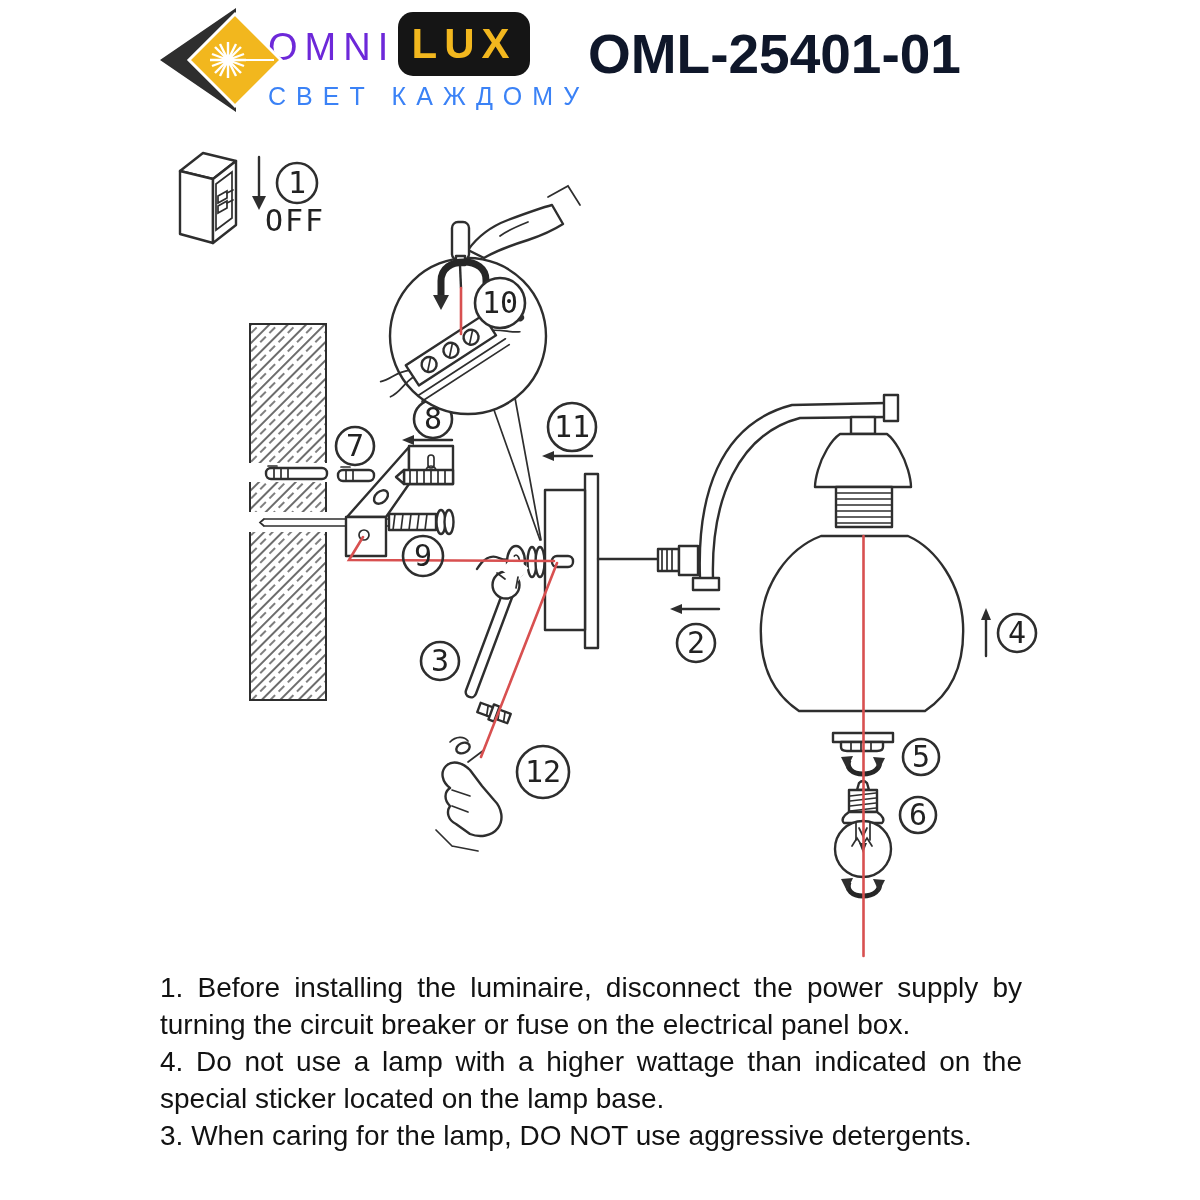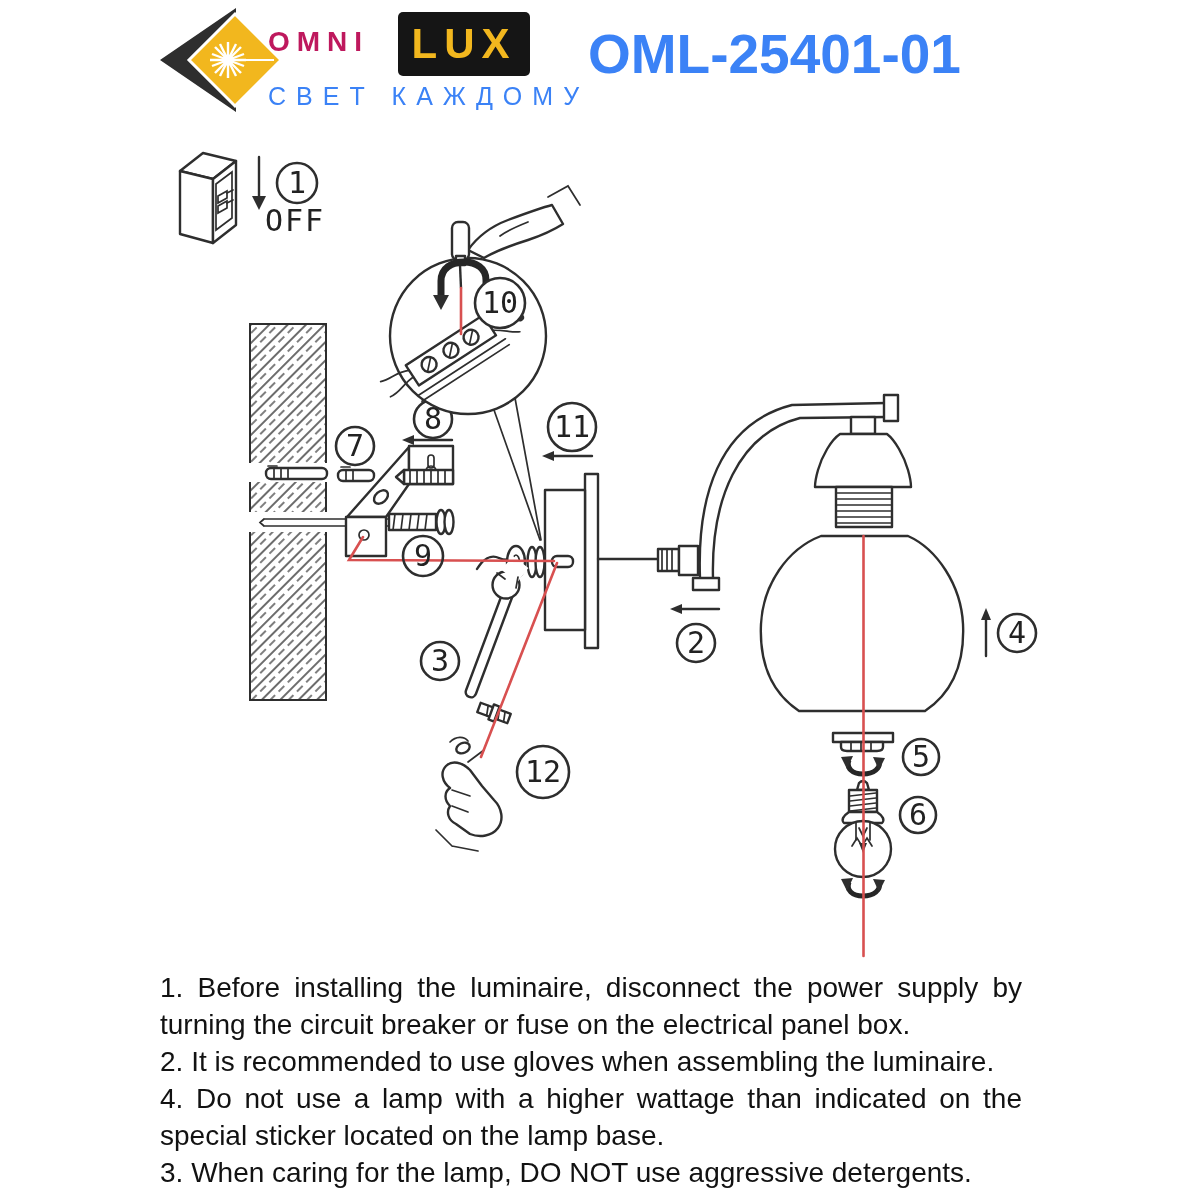--- a/index.html
+++ b/index.html
@@ -1,23 +1,23 @@
 <!DOCTYPE html>
 <html><head>
 <meta charset="utf-8">
 <style>
   html,body{margin:0;padding:0;background:#ffffff;}
   body{width:1200px;height:1200px;position:relative;font-family:"Liberation Sans",sans-serif;overflow:hidden;}
   .abs{position:absolute;}
-  #brand-omni{left:268px;top:26px;font-size:28px;font-weight:700;letter-spacing:7px;color:#be185d;}
+  #brand-omni{left:268px;top:26px;font-size:38px;font-weight:400;letter-spacing:7px;color:#6d28d9;}
   #brand-lux{left:398px;top:12px;width:132px;height:64px;background:#151515;color:#F2B71E;
              font-size:42px;font-weight:700;letter-spacing:7px;display:flex;align-items:center;
-             justify-content:center;border-radius:5px;}
+             justify-content:center;border-radius:15px;}
   #tagline{left:268px;top:82px;font-size:25px;letter-spacing:10px;color:#3b82f6;white-space:nowrap;}
-  #model-number{left:588px;top:22px;font-size:55px;font-weight:700;color:#3b82f6;letter-spacing:0px;}
+  #model-number{left:588px;top:22px;font-size:55px;font-weight:700;color:#0f172a;letter-spacing:0px;}
   #diagram-svg{left:0;top:0;}
   #instructions{left:160px;top:969px;width:862px;font-size:28px;line-height:37px;color:#121212;}
   #instructions p{margin:0;text-align:justify;}
   
   .ln{stroke:#2E2E2E;stroke-width:2.4;fill:none;stroke-linecap:round;stroke-linejoin:round;}
   .thin{stroke:#2E2E2E;stroke-width:1.7;fill:none;stroke-linecap:round;}
   .fw{fill:#ffffff;stroke:#2E2E2E;stroke-width:2.4;stroke-linejoin:round;}
   .blk{fill:#2E2E2E;stroke:none;}
   .red{stroke:#D85050;stroke-width:2.6;fill:none;stroke-linecap:round;}
   .mk{fill:#ffffff;stroke:#2E2E2E;stroke-width:2.6;}
@@ -318,16 +318,15 @@
   </g>
 
   <g>
     <circle cx="423" cy="556" r="20" fill="none" stroke="#2E2E2E" stroke-width="2.6"></circle>
     <text class="mktx" x="423" y="566">9</text>
   </g>
 </svg>
 
 <div class="abs" id="instructions">
   <p>1. Before installing the luminaire, disconnect the power supply by turning the circuit breaker or fuse on the electrical panel box.</p>
-  <p>2. It is recommended to use gloves when assembling the luminaire.</p>
   <p>4. Do not use a lamp with a higher wattage than indicated on the special sticker located on the lamp base.</p>
   <p>3. When caring for the lamp, DO NOT use aggressive detergents.</p>
 </div>
 
 </body></html>

